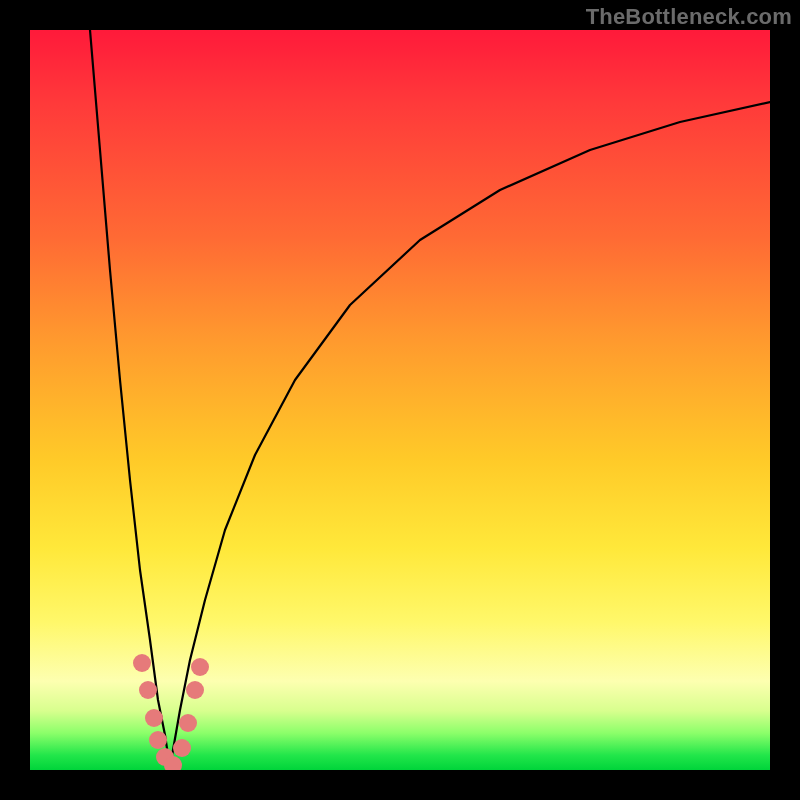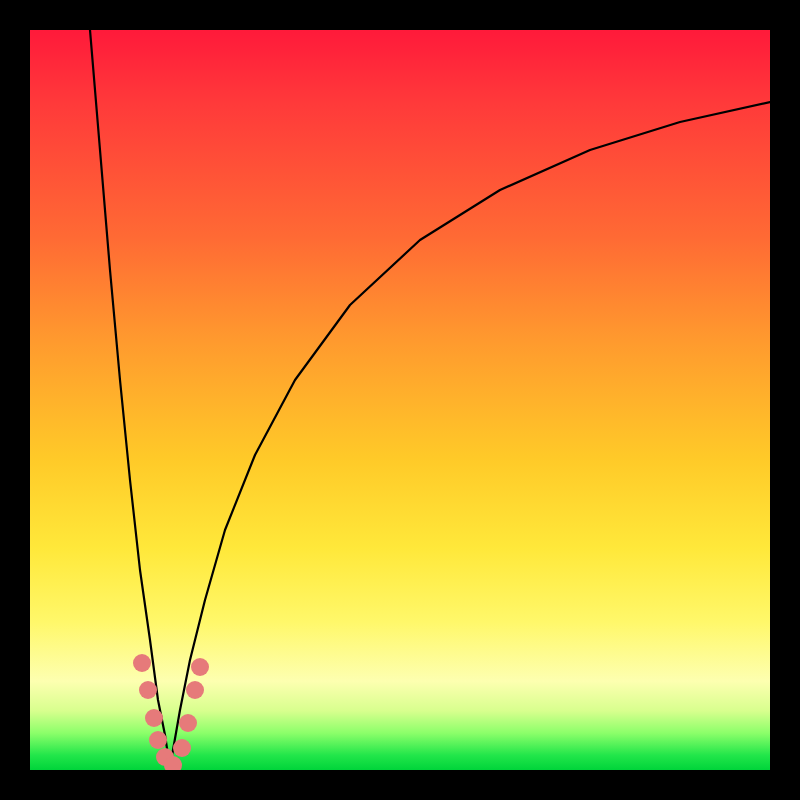--- a/index.html
+++ b/index.html
@@ -56,20 +56,21 @@
     font-size: 22px;
     font-weight: 600;
     color: #6b6b6b;
     letter-spacing: 0.2px;
   }
 </style>
 </head>
 <body>
 
 <div class="frame">
+  <div class="watermark">TheBottleneck.com</div>
   <div class="plot">
     <svg class="curves" viewBox="0 0 740 740">
       <g id="curve-left">
           <path d="M60 0 L70 120 L80 240 L90 350 L100 450 L110 540 L120 610 L128 670 L135 705 L138 725 L140 740 " fill="none" stroke="#000" stroke-width="2.2" stroke-linecap="round" stroke-linejoin="round"></path>
         </g>
       <g id="curve-right">
           <path d="M140 740 L143 720 L150 680 L160 630 L175 570 L195 500 L225 425 L265 350 L320 275 L390 210 L470 160 L560 120 L650 92 L740 72 " fill="none" stroke="#000" stroke-width="2.2" stroke-linecap="round" stroke-linejoin="round"></path>
         </g>
       <g id="dots">
           <circle cx="112" cy="633" r="9" fill="#e67a7a"></circle>

